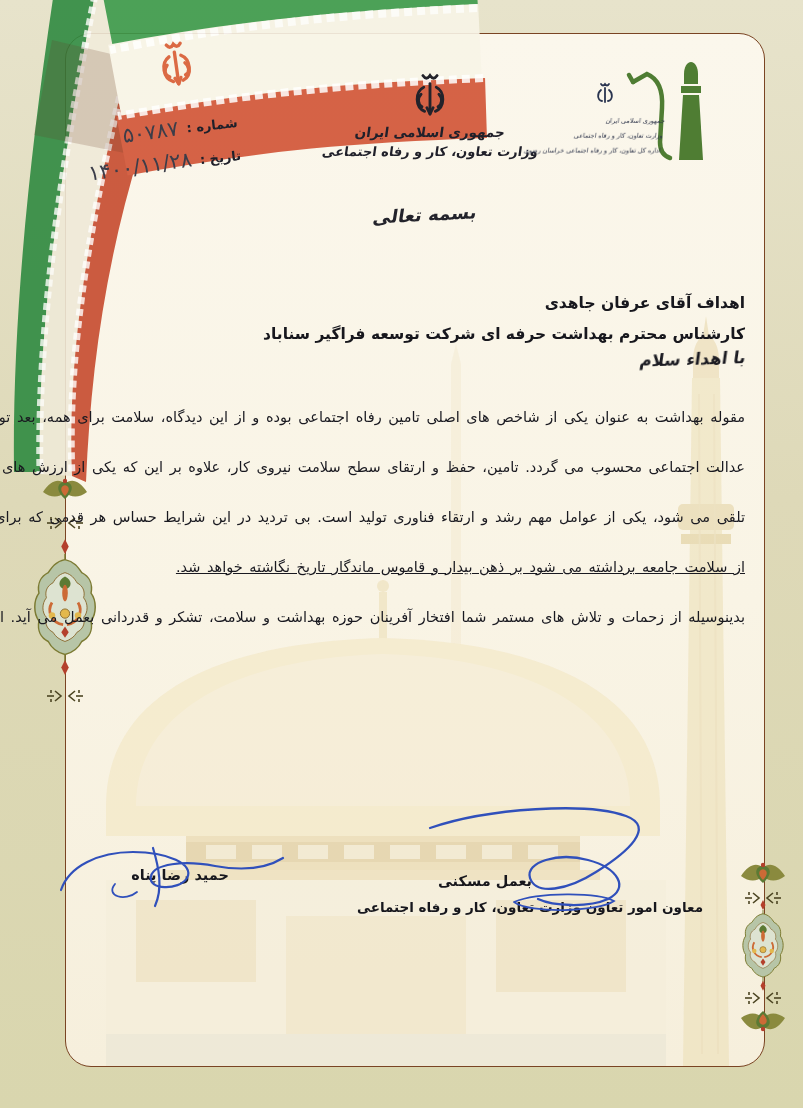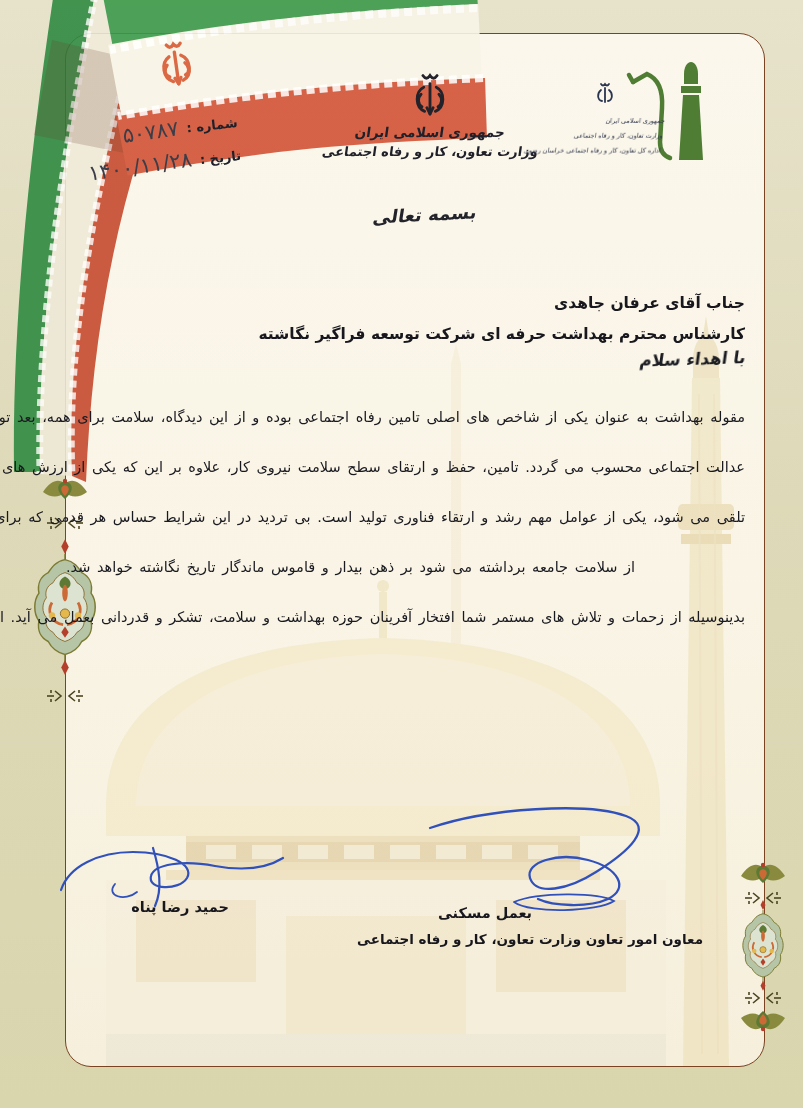--- a/index.html
+++ b/index.html
@@ -47,24 +47,24 @@
   .addressee{position:absolute;right:58px;left:70px;top:288px;z-index:5;text-align:right;color:#17171d;}
   .addressee div{font-size:15.5px;font-weight:bold;line-height:31px;white-space:nowrap;}
 
   .salutation{
     position:absolute;right:58px;top:350px;z-index:5;font-size:16.5px;font-weight:bold;
     color:#1b1b22;transform:skewX(-10deg) rotate(-2deg);
   }
 
   .body-text{position:absolute;right:58px;left:66px;top:392px;z-index:5;color:#191920;}
   .body-text .ln{font-size:14.5px;line-height:50px;white-space:nowrap;text-align:right;word-spacing:2px;}
-  .body-text .ln.center{text-align:left;}
+  .body-text .ln.center{text-align:right;text-decoration:underline;}
 
   .sig{position:absolute;z-index:5;text-align:center;color:#17171d;}
-  .sig .nm{font-size:14.5px;font-weight:bold;line-height:26px;white-space:nowrap;margin-top:32px;}
+  .sig .nm{font-size:14.5px;font-weight:bold;line-height:26px;white-space:nowrap;}
   .sig .tt{font-size:13.5px;font-weight:bold;line-height:26px;white-space:nowrap;}
   .sig-right{left:340px;width:380px;top:868px;}
   .sig-right .nm{transform:translateX(-45px);} 
   .sig-left{left:60px;width:320px;top:862px;}
   .sig-left .nm{transform:translateX(-40px);}
   .ink{position:absolute;z-index:6;pointer-events:none;}
 </style>
 </head>
 <body>
 
@@ -235,22 +235,22 @@
     <div class="txt">
       <div>جمهوری اسلامی ایران</div>
       <div>وزارت تعاون، کار و رفاه اجتماعی</div>
       <div>اداره کل تعاون، کار و رفاه اجتماعی خراسان رضوی</div>
     </div>
   </div>
 
   <div class="bismillah">بسمه تعالی</div>
 
   <div class="addressee">
-    <div>جناب آقای عرفان جاهدی</div>
-    <div>کارشناس محترم بهداشت حرفه ای شرکت توسعه فراگیر نگاشته</div>
+    <div>اهداف آقای عرفان جاهدی</div>
+    <div>کارشناس محترم بهداشت حرفه ای شرکت توسعه فراگیر سناباد</div>
   </div>
 
   <div class="salutation">با اهداء سلام</div>
 
   <div class="body-text">
     <div class="ln">مقوله بهداشت به عنوان یکی از شاخص های اصلی تامین رفاه اجتماعی بوده و از این دیدگاه، سلامت برای همه، بعد توسعه و</div>
     <div class="ln">عدالت اجتماعی محسوب می گردد. تامین، حفظ و ارتقای سطح سلامت نیروی کار، علاوه بر این که یکی از ارزش های انسانی</div>
     <div class="ln">تلقی می شود، یکی از عوامل مهم رشد و ارتقاء فناوری تولید است. بی تردید در این شرایط حساس هر قدمی که برای صیانت</div>
     <div class="ln center">از سلامت جامعه برداشته می شود بر ذهن بیدار و قاموس ماندگار تاریخ نگاشته خواهد شد.</div>
     <div class="ln">بدینوسیله از زحمات و تلاش های مستمر شما افتخار آفرینان حوزه بهداشت و سلامت، تشکر و قدردانی بعمل می آید. امید است</div>

